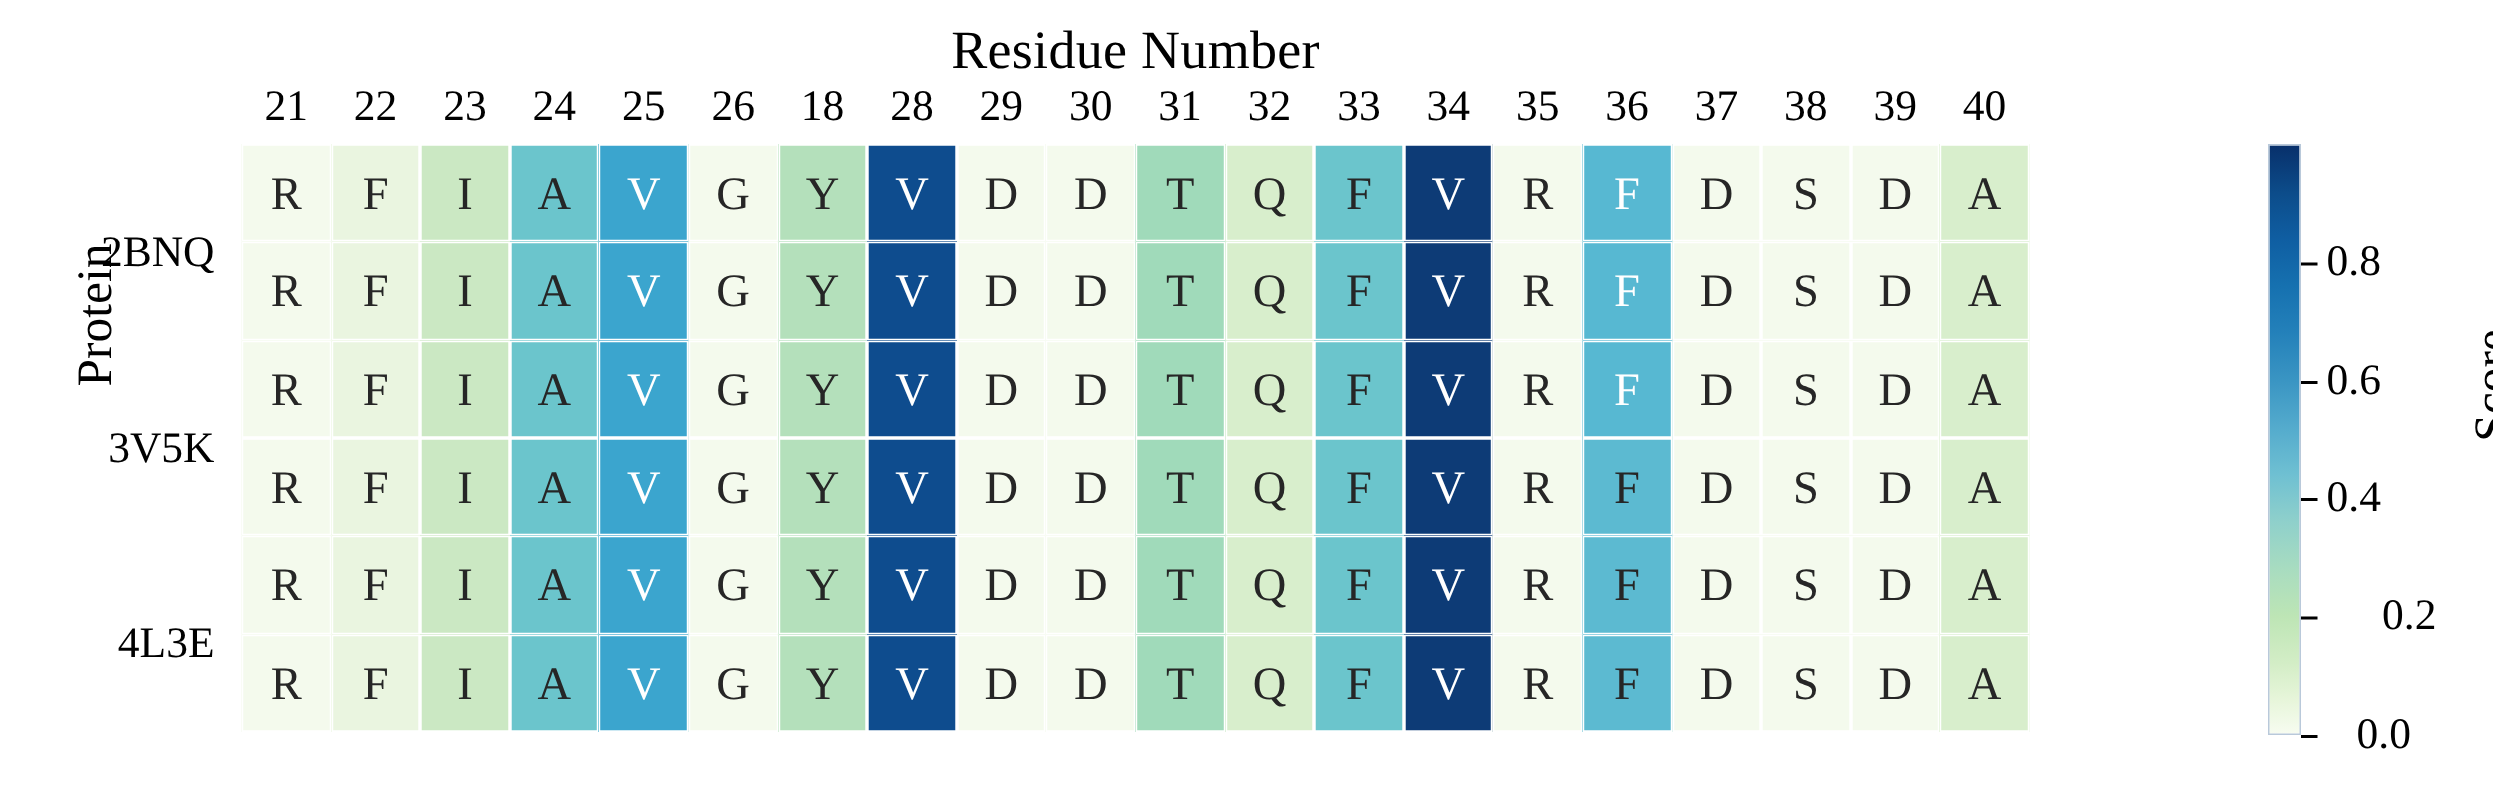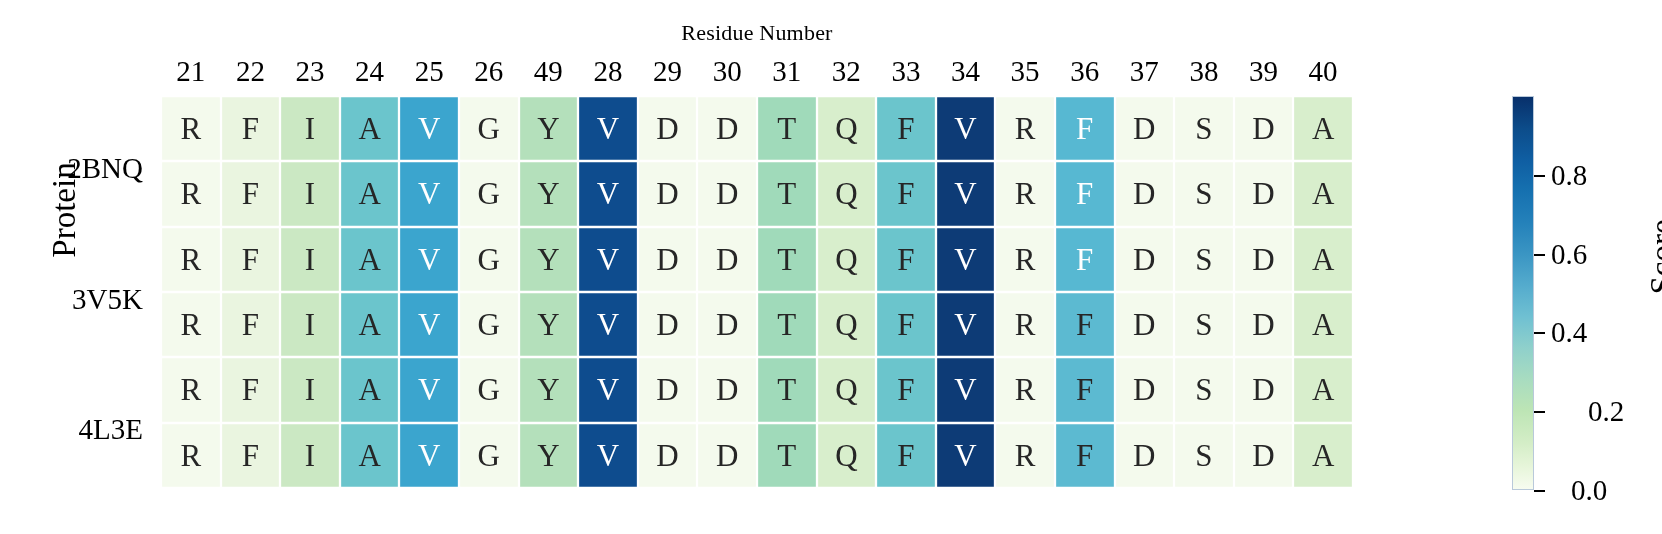--- a/index.html
+++ b/index.html
@@ -3,21 +3,21 @@
 <meta charset="utf-8">
 <style>
   html,body{margin:0;padding:0;background:#ffffff;}
   body{width:1662px;height:534px;position:relative;overflow:hidden;
        font-family:"Liberation Serif","DejaVu Serif",serif;color:#000;}
 
   #stage{position:absolute;left:0;top:0;width:1662px;height:534px;}
 
   
   #chart-title{position:absolute;left:161px;top:14px;width:1192px;
-      text-align:center;font-size:22px;line-height:38px;letter-spacing:0.2px;}
+      text-align:center;font-size:36px;line-height:38px;letter-spacing:0.2px;}
 
   
   #col-headers{position:absolute;left:161px;top:52px;width:1192px;height:38px;
       display:flex;}
   #col-headers .colhead{flex:1 1 0;text-align:center;font-size:29px;line-height:38px;}
 
   
   #y-axis-label{position:absolute;left:-36px;top:190px;width:200px;height:40px;
       text-align:center;font-size:33px;line-height:40px;
       transform:rotate(-90deg);transform-origin:center center;}
@@ -71,21 +71,21 @@
 
   <div id="chart-title">Residue Number</div>
 
   <div id="col-headers">
       <div class="colhead">21</div>
       <div class="colhead">22</div>
       <div class="colhead">23</div>
       <div class="colhead">24</div>
       <div class="colhead">25</div>
       <div class="colhead">26</div>
-      <div class="colhead">49</div>
+      <div class="colhead">18</div>
       <div class="colhead">28</div>
       <div class="colhead">29</div>
       <div class="colhead">30</div>
       <div class="colhead">31</div>
       <div class="colhead">32</div>
       <div class="colhead">33</div>
       <div class="colhead">34</div>
       <div class="colhead">35</div>
       <div class="colhead">36</div>
       <div class="colhead">37</div>

